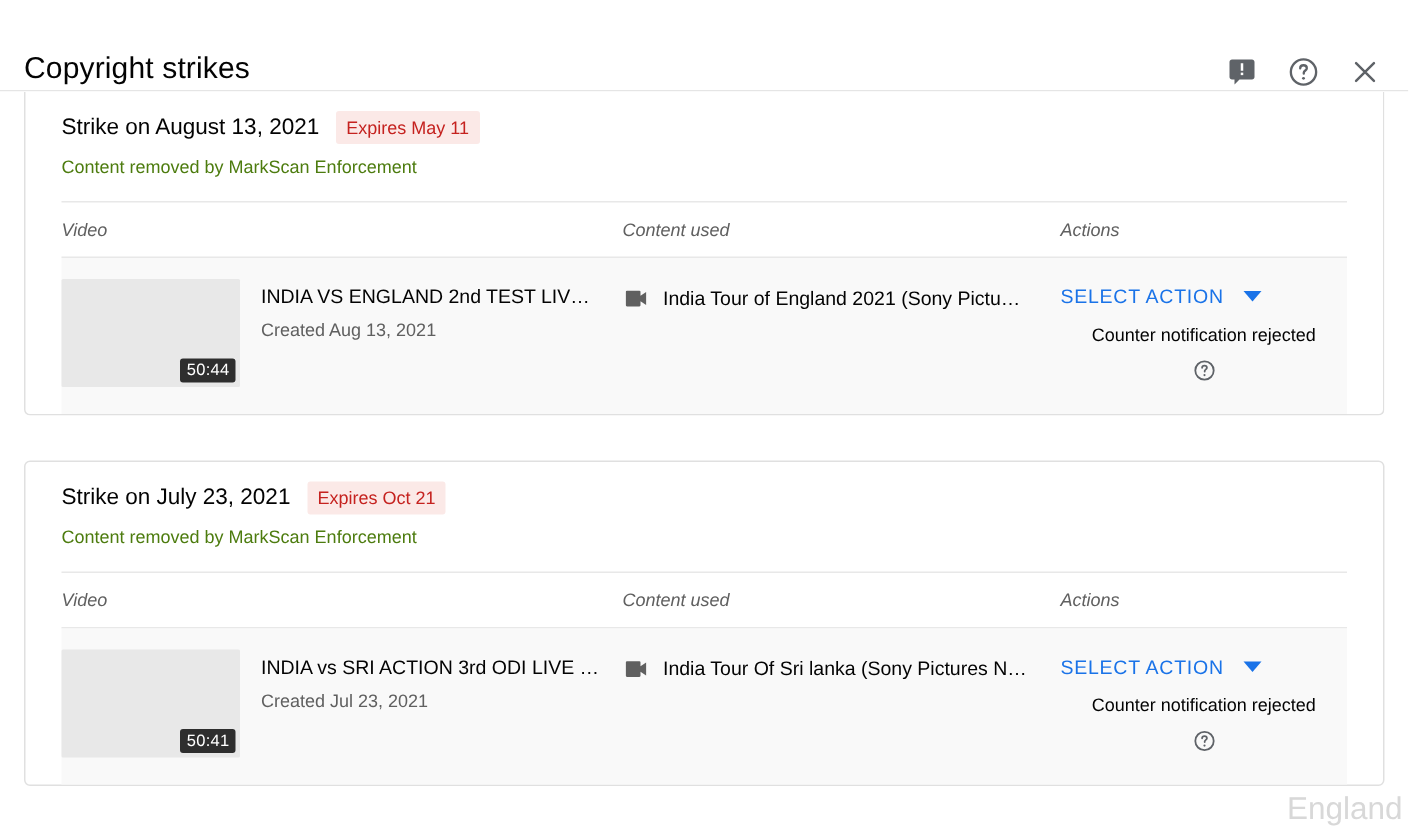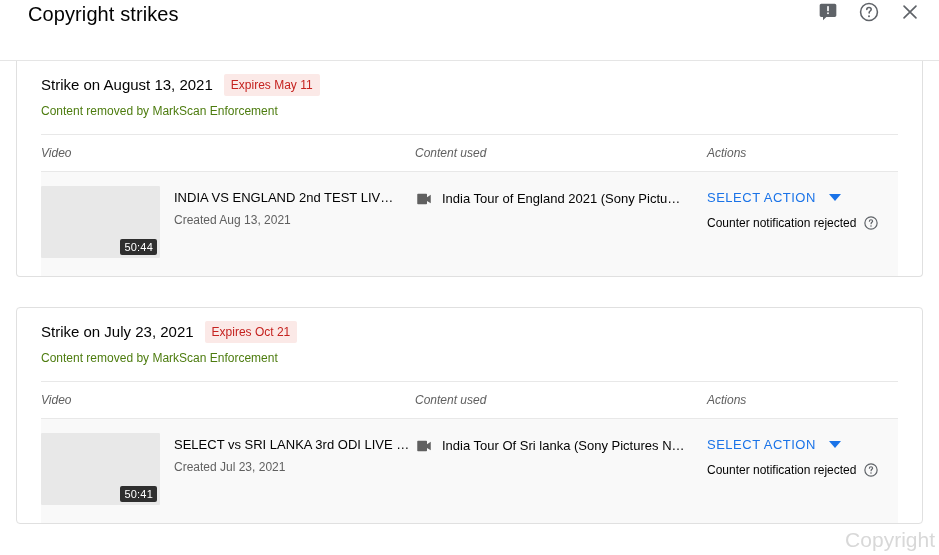--- a/index.html
+++ b/index.html
@@ -19,22 +19,22 @@
     height: 555px;
     background: #ffffff;
     overflow: hidden;
   }
 
   
   .header {
     position: relative;
     height: 61px;
     display: flex;
-    align-items: flex-start;
-    padding: 0 17px 0 28px;
+    align-items: flex-end;
+    padding: 0 17px 0 16px;
     background: #ffffff;
     border-bottom: 1px solid #e5e5e5;
   }
 
   .page-title {
     font-size: 20px;
     font-weight: 400;
     color: #030303;
     letter-spacing: 0.1px;
     line-height: 28px;
@@ -245,20 +245,21 @@
     border-left: 6px solid transparent;
     border-right: 6px solid transparent;
     border-top: 7px solid #1a73e8;
     cursor: pointer;
   }
 
   .counter-row {
     display: flex;
     align-items: center;
     gap: 7px;
+    flex-direction: column;
   }
 
   .counter-text {
     font-size: 12px;
     color: #030303;
     line-height: 18px;
   }
 
   .q-icon {
     width: 16px; height: 16px;
@@ -398,21 +399,21 @@
           <div class="th col-actions">Actions</div>
         </div>
 
         <div class="tbl-row">
 
           <div class="col-video video-cell">
             <div class="thumb">
               <span class="thumb-dur">50:41</span>
             </div>
             <div class="vtext">
-              <div class="vtitle">SELECT vs SRI LANKA 3rd ODI LIVE …</div>
+              <div class="vtitle">INDIA vs SRI ACTION 3rd ODI LIVE …</div>
               <div class="vsub">Created Jul 23, 2021</div>
             </div>
           </div>
 
           <div class="col-content content-cell">
             <span class="cam-icon">
               <svg width="18" height="18" viewBox="0 0 24 24" fill="currentColor" aria-hidden="true">
                 <path d="M16 9.5 21 6.3v11.4L16 14.5V18a1 1 0 0 1-1 1H4a1 1 0 0 1-1-1V6a1 1 0 0 1 1-1h11a1 1 0 0 1 1 1v3.5z"></path>
               </svg>
             </span>
@@ -435,15 +436,15 @@
               </span>
             </div>
           </div>
 
         </div>
       </div>
     </div>
 
   </div>
 
-  <div class="watermark">Copyright</div>
+  <div class="watermark">England</div>
 
 </div>
 
 </body></html>

